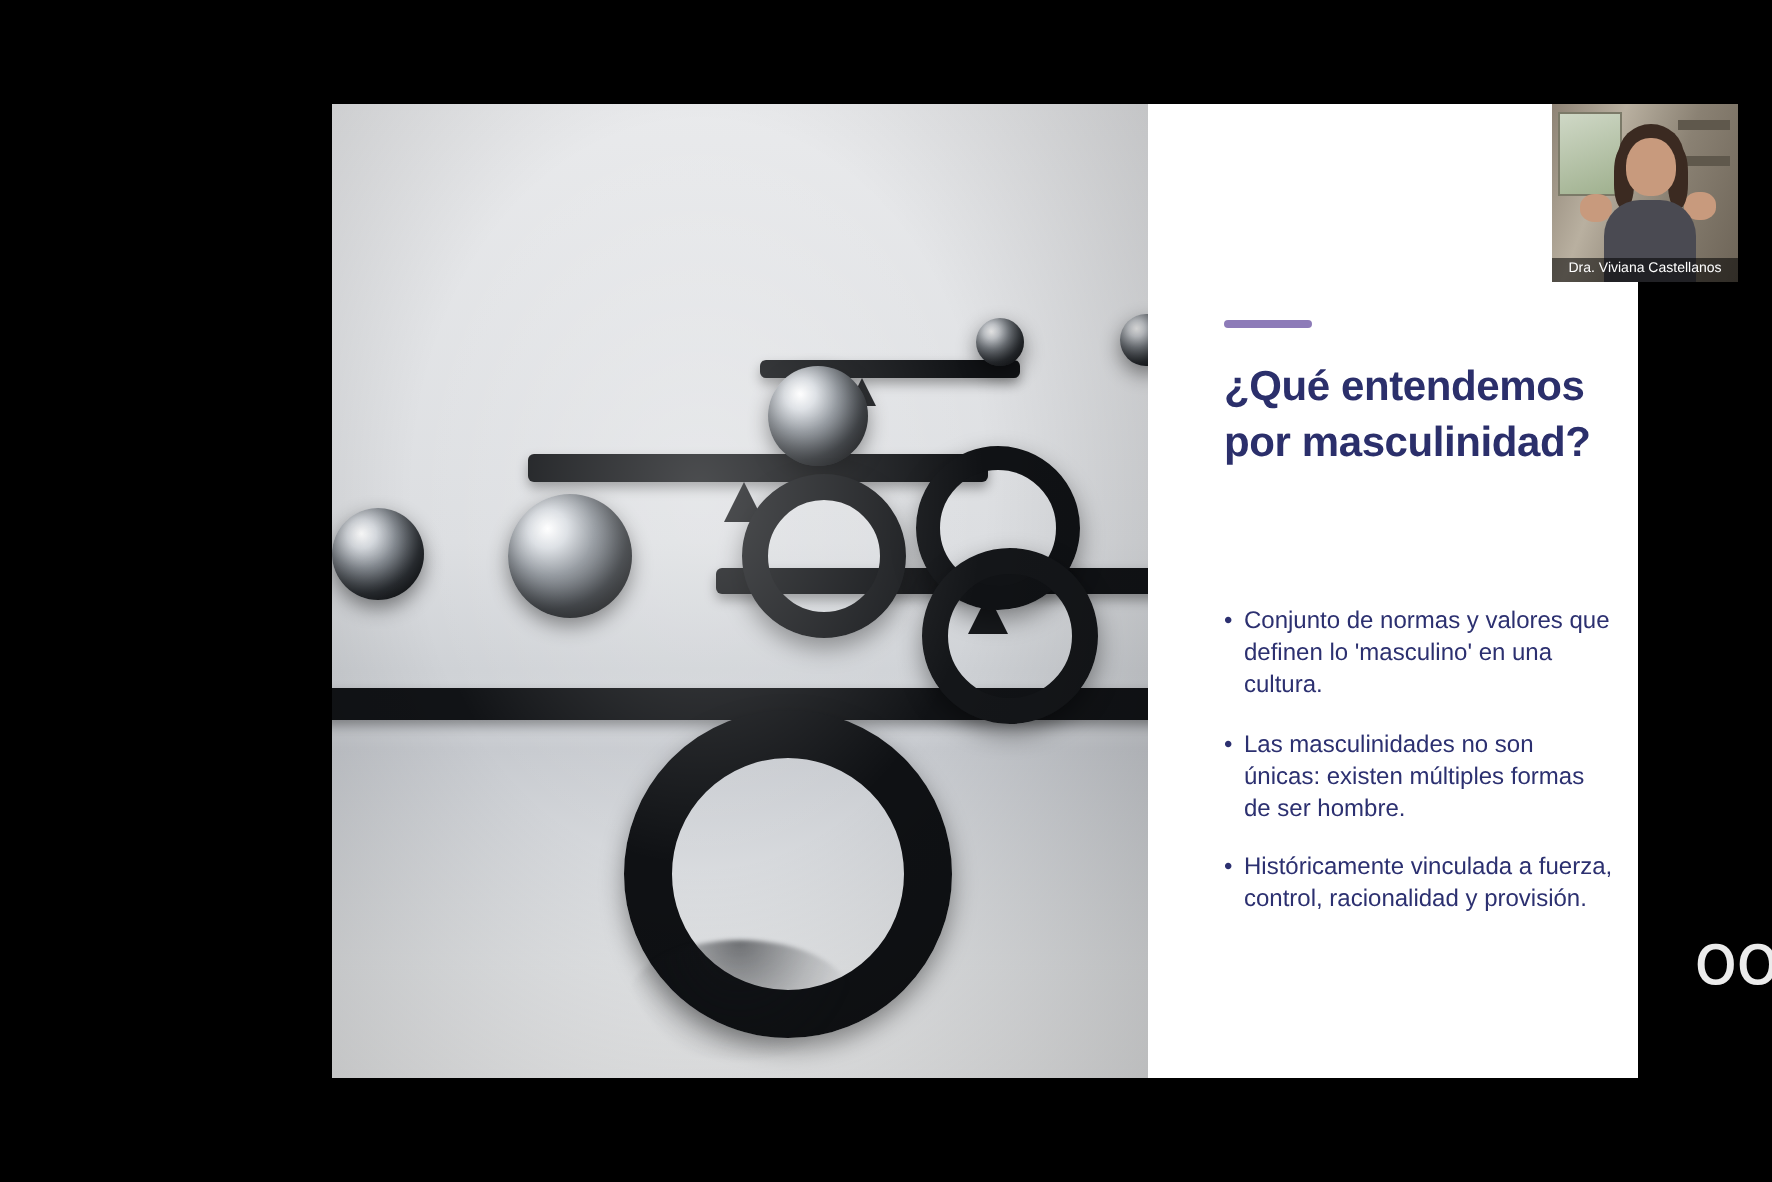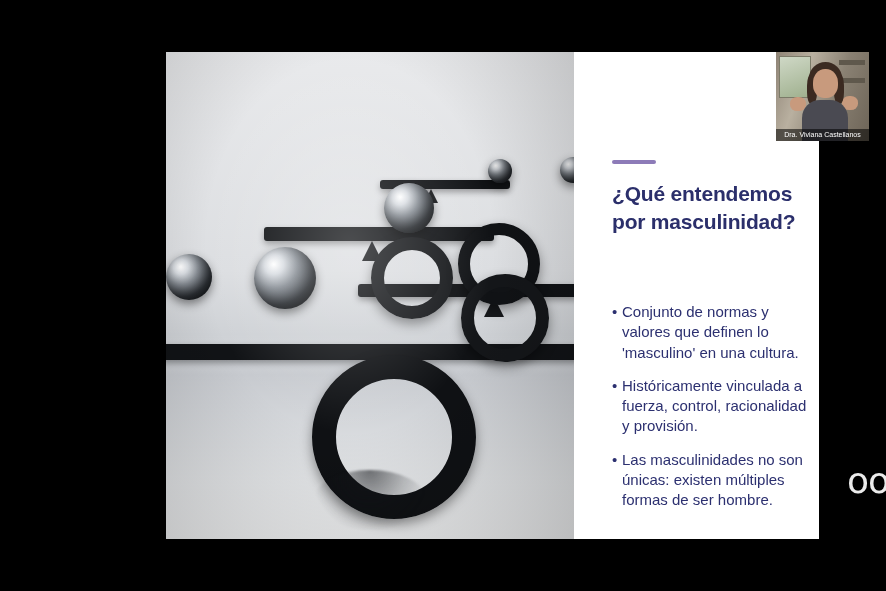--- a/index.html
+++ b/index.html
@@ -157,21 +157,21 @@
     position: absolute;
     left: 38px;
     top: 250px;
     width: 196px;
     margin: 0;
     padding: 0;
     list-style: none;
   }
   .bullets li {
     color: #2c3070;
-    font-size: 15px;
+    font-size: 12px;
     line-height: 1.35;
     margin-bottom: 13px;
     position: relative;
     padding-left: 10px;
   }
   .bullets li::before {
     content: "•";
     position: absolute;
     left: 0;
     top: 0;
@@ -348,22 +348,22 @@
         <div class="ring-reflection"></div>
 
         <div class="vignette"></div>
       </div>
 
       <div class="slide-text">
         <div class="accent-rule"></div>
         <div class="slide-heading">¿Qué entendemos por masculinidad?</div>
         <ul class="bullets">
           <li>Conjunto de normas y valores que definen lo 'masculino' en una cultura.</li>
+          <li>Las masculinidades no son únicas: existen múltiples formas de ser hombre.</li>
           <li>Históricamente vinculada a fuerza, control, racionalidad y provisión.</li>
-          <li>Las masculinidades no son únicas: existen múltiples formas de ser hombre.</li>
         </ul>
       </div>
     </div>
 
     <div class="right-strip"></div>
 
     <div class="zoom-watermark">oom</div>
   </div>
 
   <div class="thumb">

